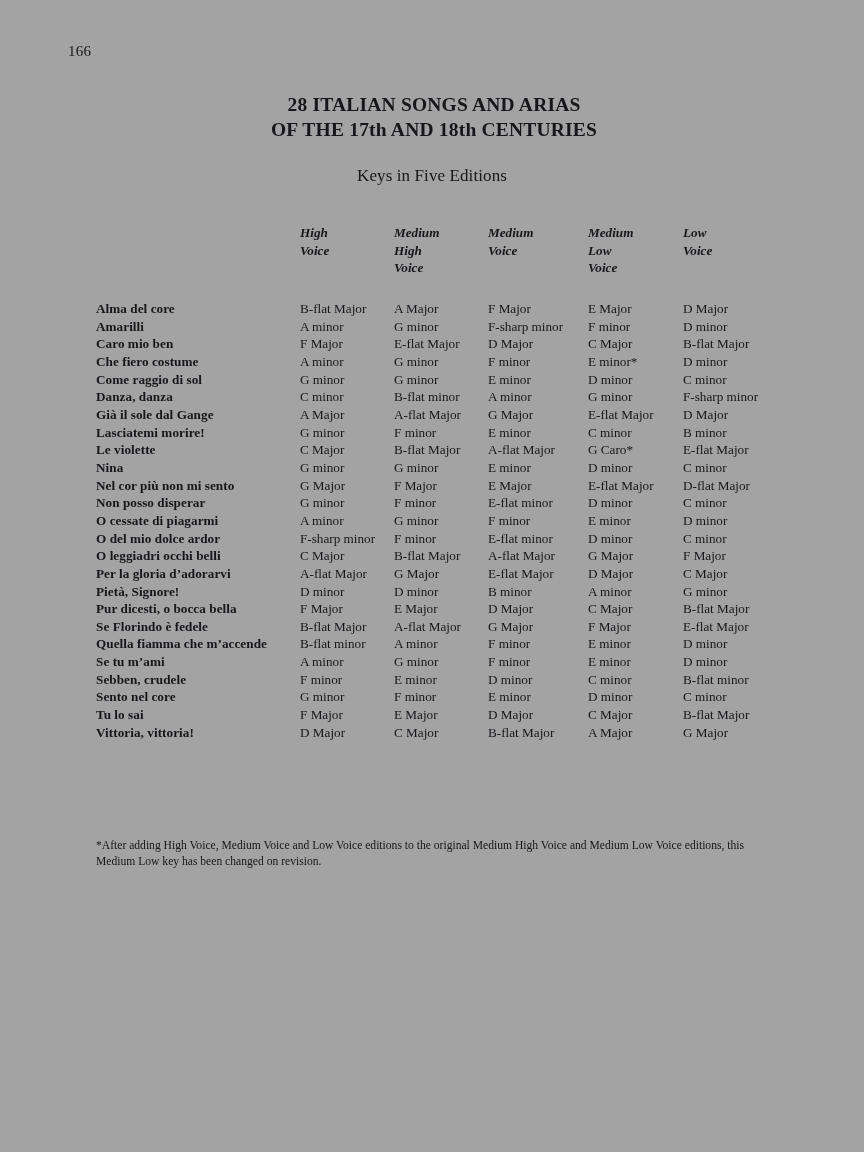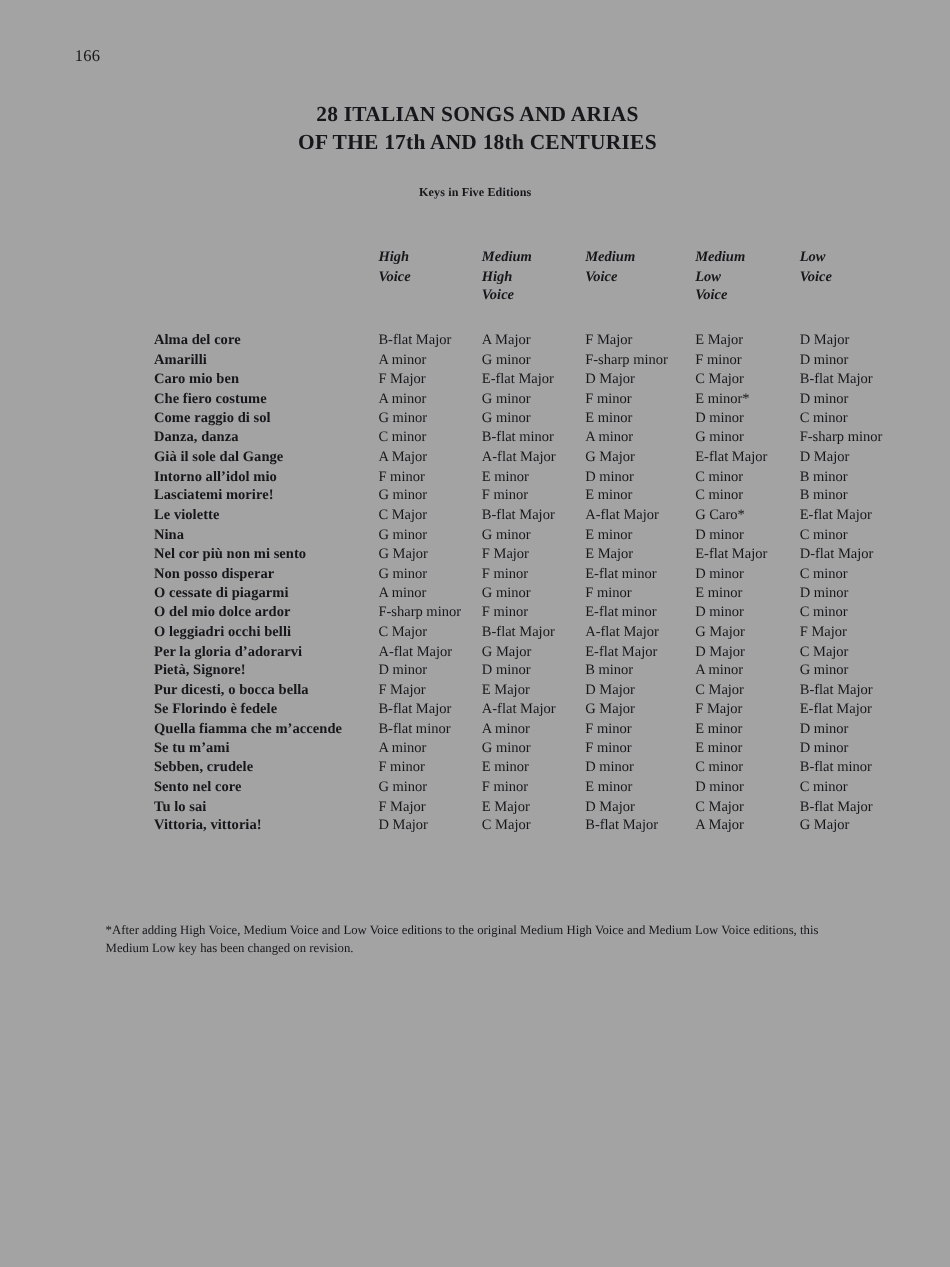--- a/index.html
+++ b/index.html
@@ -47,33 +47,32 @@
     letter-spacing: 0.2px;
     font-weight: 600;
     white-space: nowrap;
   }
   .subtitle {
     position: absolute;
     left: 0;
     right: 0;
     top: 165px;
     text-align: center;
-    font-size: 11px;
+    font-size: 17px;
     line-height: 21px;
-    font-weight: 700;
+    font-weight: 400;
     letter-spacing: 0.1px;
   }
 
   
   .table-wrap {
     position: absolute;
     left: 96px;
     top: 224px;
     width: 700px;
-    margin-left: 44px;
   }
   table.keys {
     border-collapse: collapse;
     border-spacing: 0;
     width: 700px;
     table-layout: fixed;
   }
   table.keys th,
   table.keys td {
     padding: 0;
@@ -223,28 +222,20 @@
           </tr>
           <tr>
             <td class="song">Già il sole dal Gange</td>
             <td class="key">A Major</td>
             <td class="key">A-flat Major</td>
             <td class="key">G Major</td>
             <td class="key">E-flat Major</td>
             <td class="key">D Major</td>
           </tr>
           <tr>
-            <td class="song">Intorno all’idol mio</td>
-            <td class="key">F minor</td>
-            <td class="key">E minor</td>
-            <td class="key">D minor</td>
-            <td class="key">C minor</td>
-            <td class="key">B minor</td>
-          </tr>
-          <tr>
             <td class="song">Lasciatemi morire!</td>
             <td class="key">G minor</td>
             <td class="key">F minor</td>
             <td class="key">E minor</td>
             <td class="key">C minor</td>
             <td class="key">B minor</td>
           </tr>
           <tr>
             <td class="song">Le violette</td>
             <td class="key">C Major</td>

